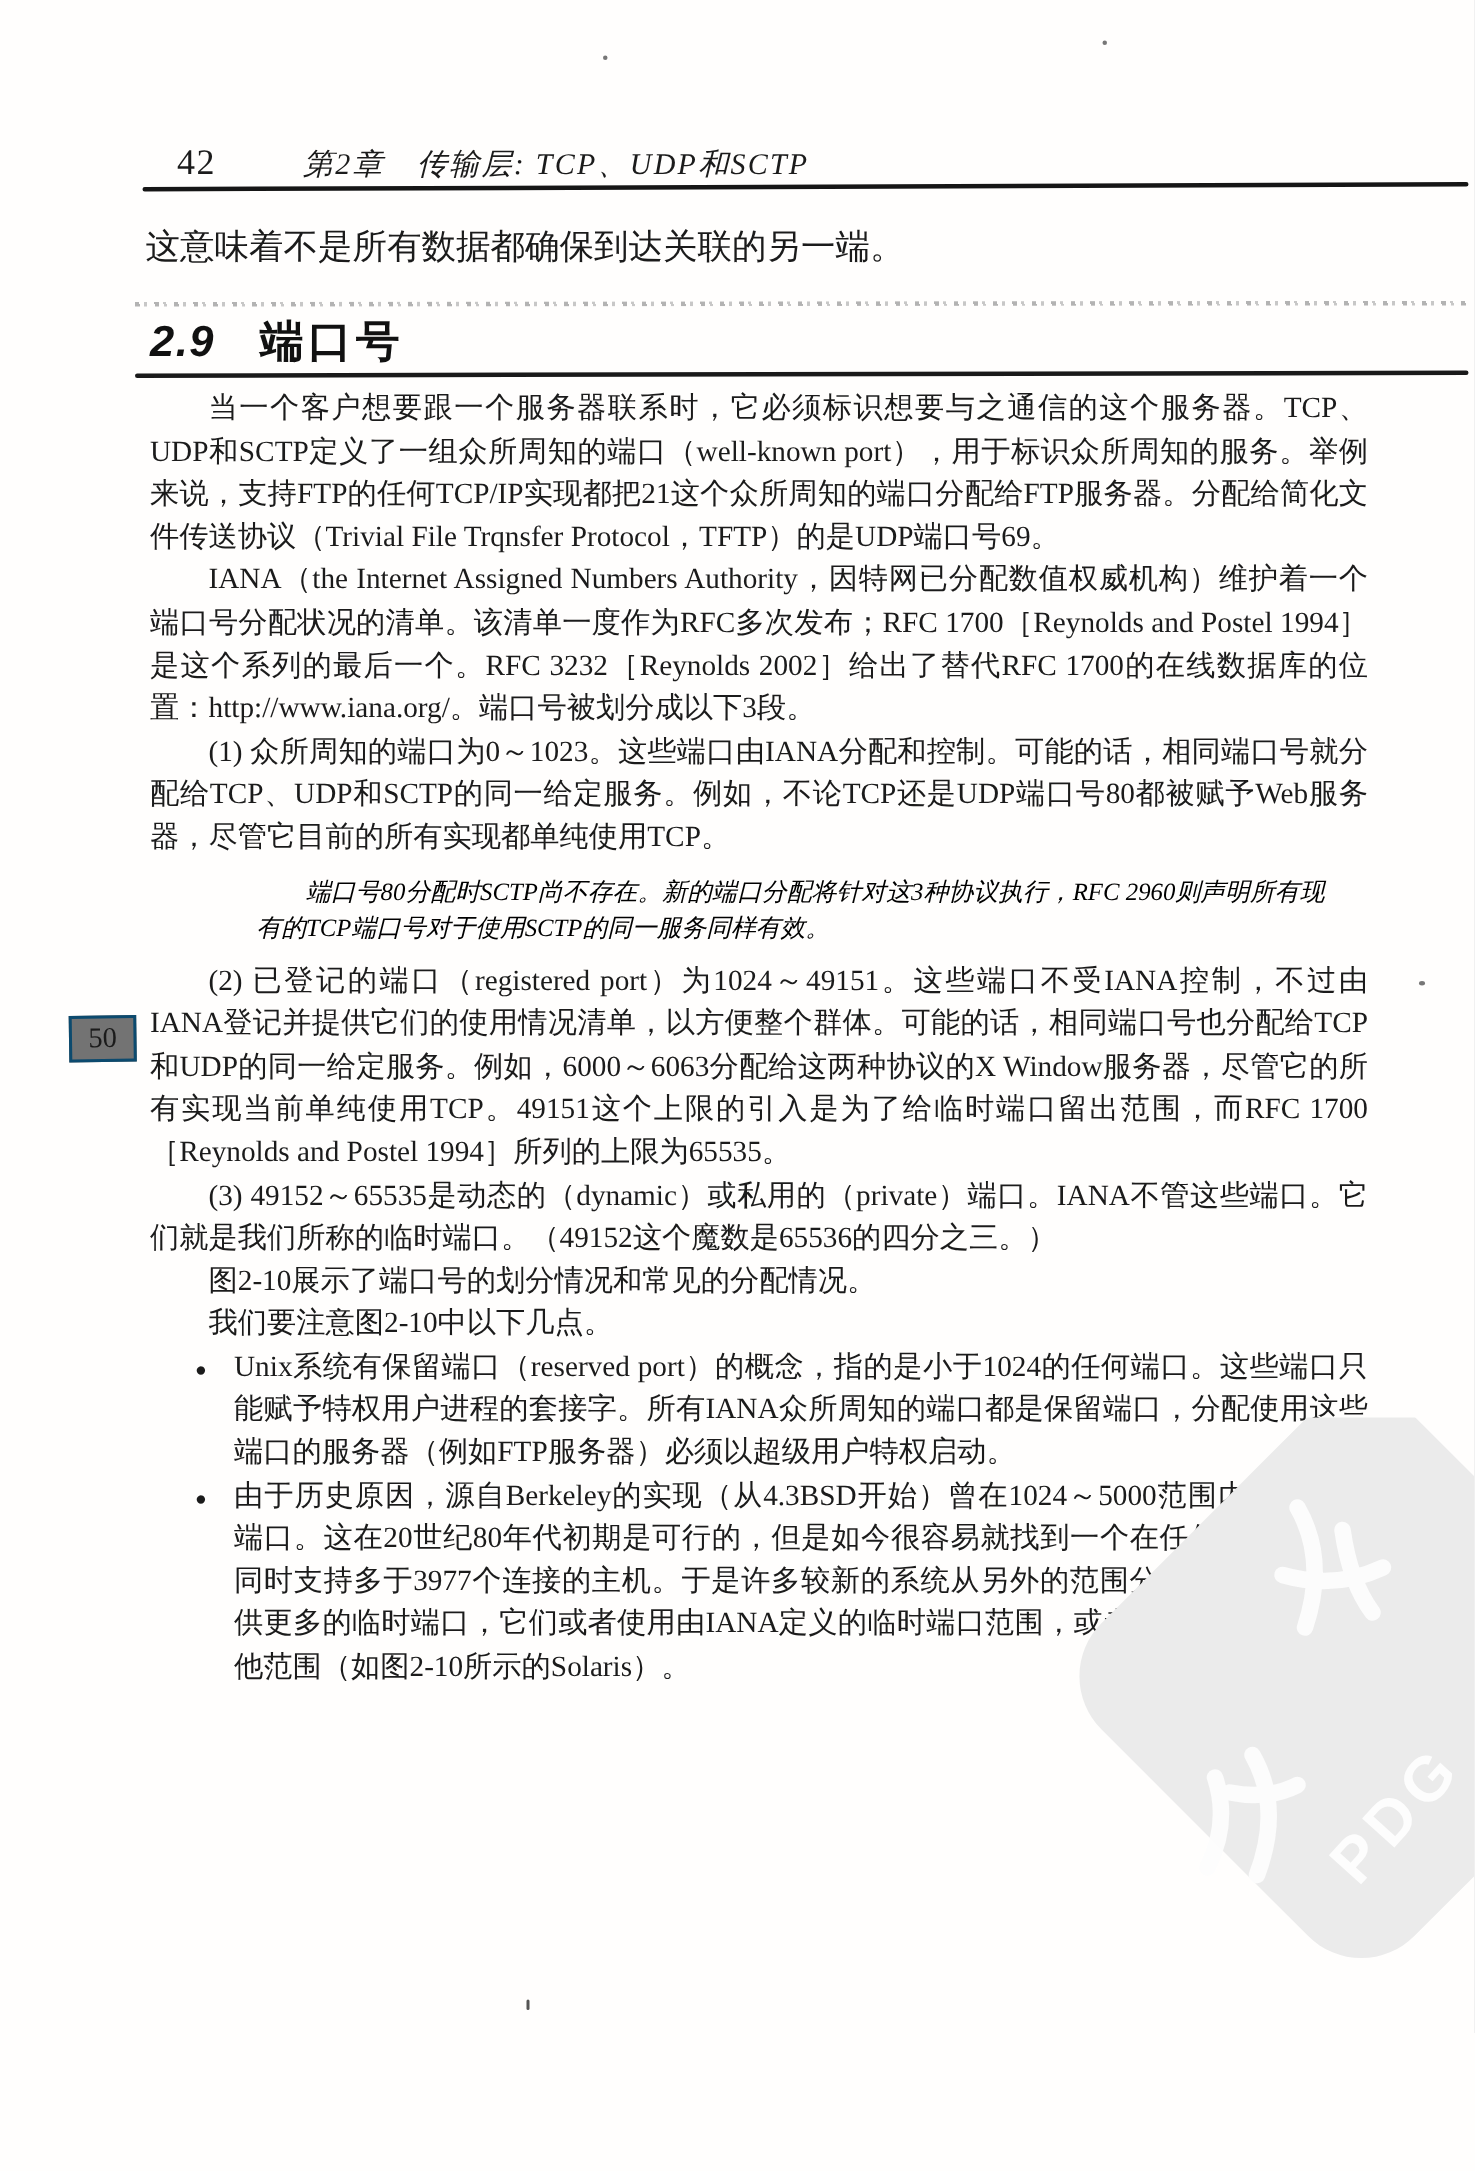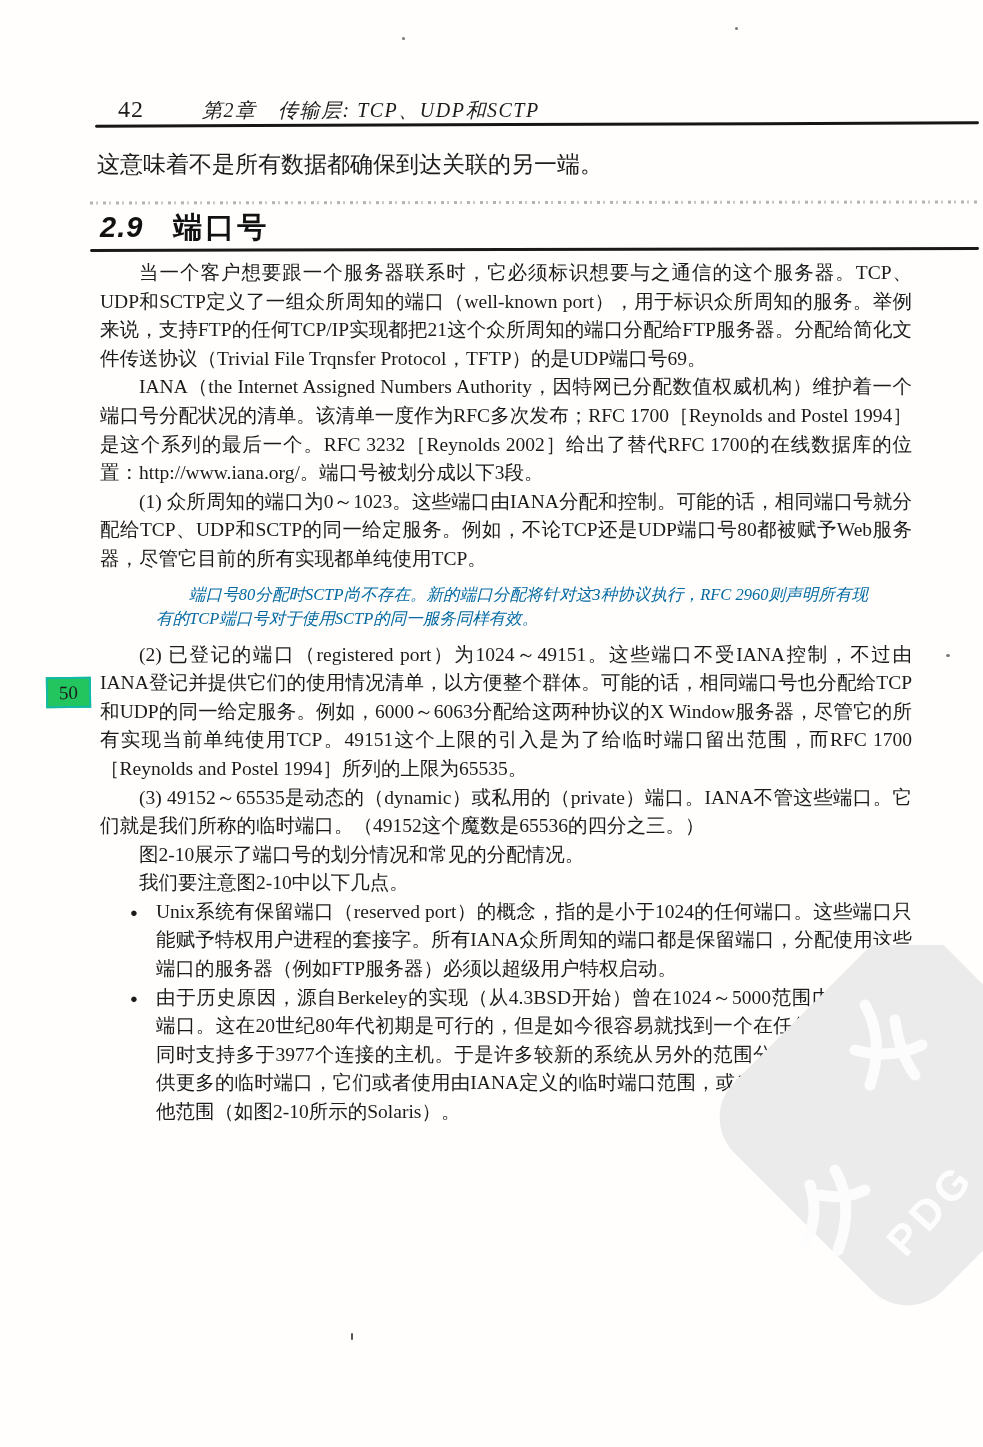--- a/index.html
+++ b/index.html
@@ -57,41 +57,41 @@
   }
 
   
   .body-text{
     position:absolute;top:259px;left:100px;width:812px;
     font-size:19.5px;line-height:28.6px;text-align:justify;
   }
   .body-text p{margin:0;}
   .para{text-indent:2em;}
   .inline-note{
-    margin:9px 0 9px 56px;
+    margin:9px 0 9px 71px;
     width:712px;
     font-size:16.5px;line-height:24.5px;
     font-style:italic;
     text-indent:2em;text-align:justify;
-    color:#0369a1;
+    color:#000000;
   }
   ul.bullets{list-style:none;margin:0;padding:0 0 0 30px;}
   ul.bullets li{position:relative;padding-left:26px;margin:0;}
   .bullet-marker{
     position:absolute;left:0;top:1px;
     font-size:13px;line-height:28.6px;
   }
 
   
   .margin-marker{
     position:absolute;left:46px;top:677px;width:41px;height:27px;
-    border:2px solid #14b8a6;
+    border:2px solid #0c4a6e;
     display:flex;align-items:center;justify-content:center;
     font-size:19px;transform:rotate(-0.8deg);
-    background:#22c55e;
+    background:#737373;
   }
 
   
   .watermark{
     position:absolute;left:660px;top:945px;width:323px;height:370px;
     pointer-events:none;overflow:hidden;
   }
   .stamp-blob{
     position:absolute;left:100px;top:25px;width:295px;height:295px;
     background:#ebebeb;border-radius:50px;

